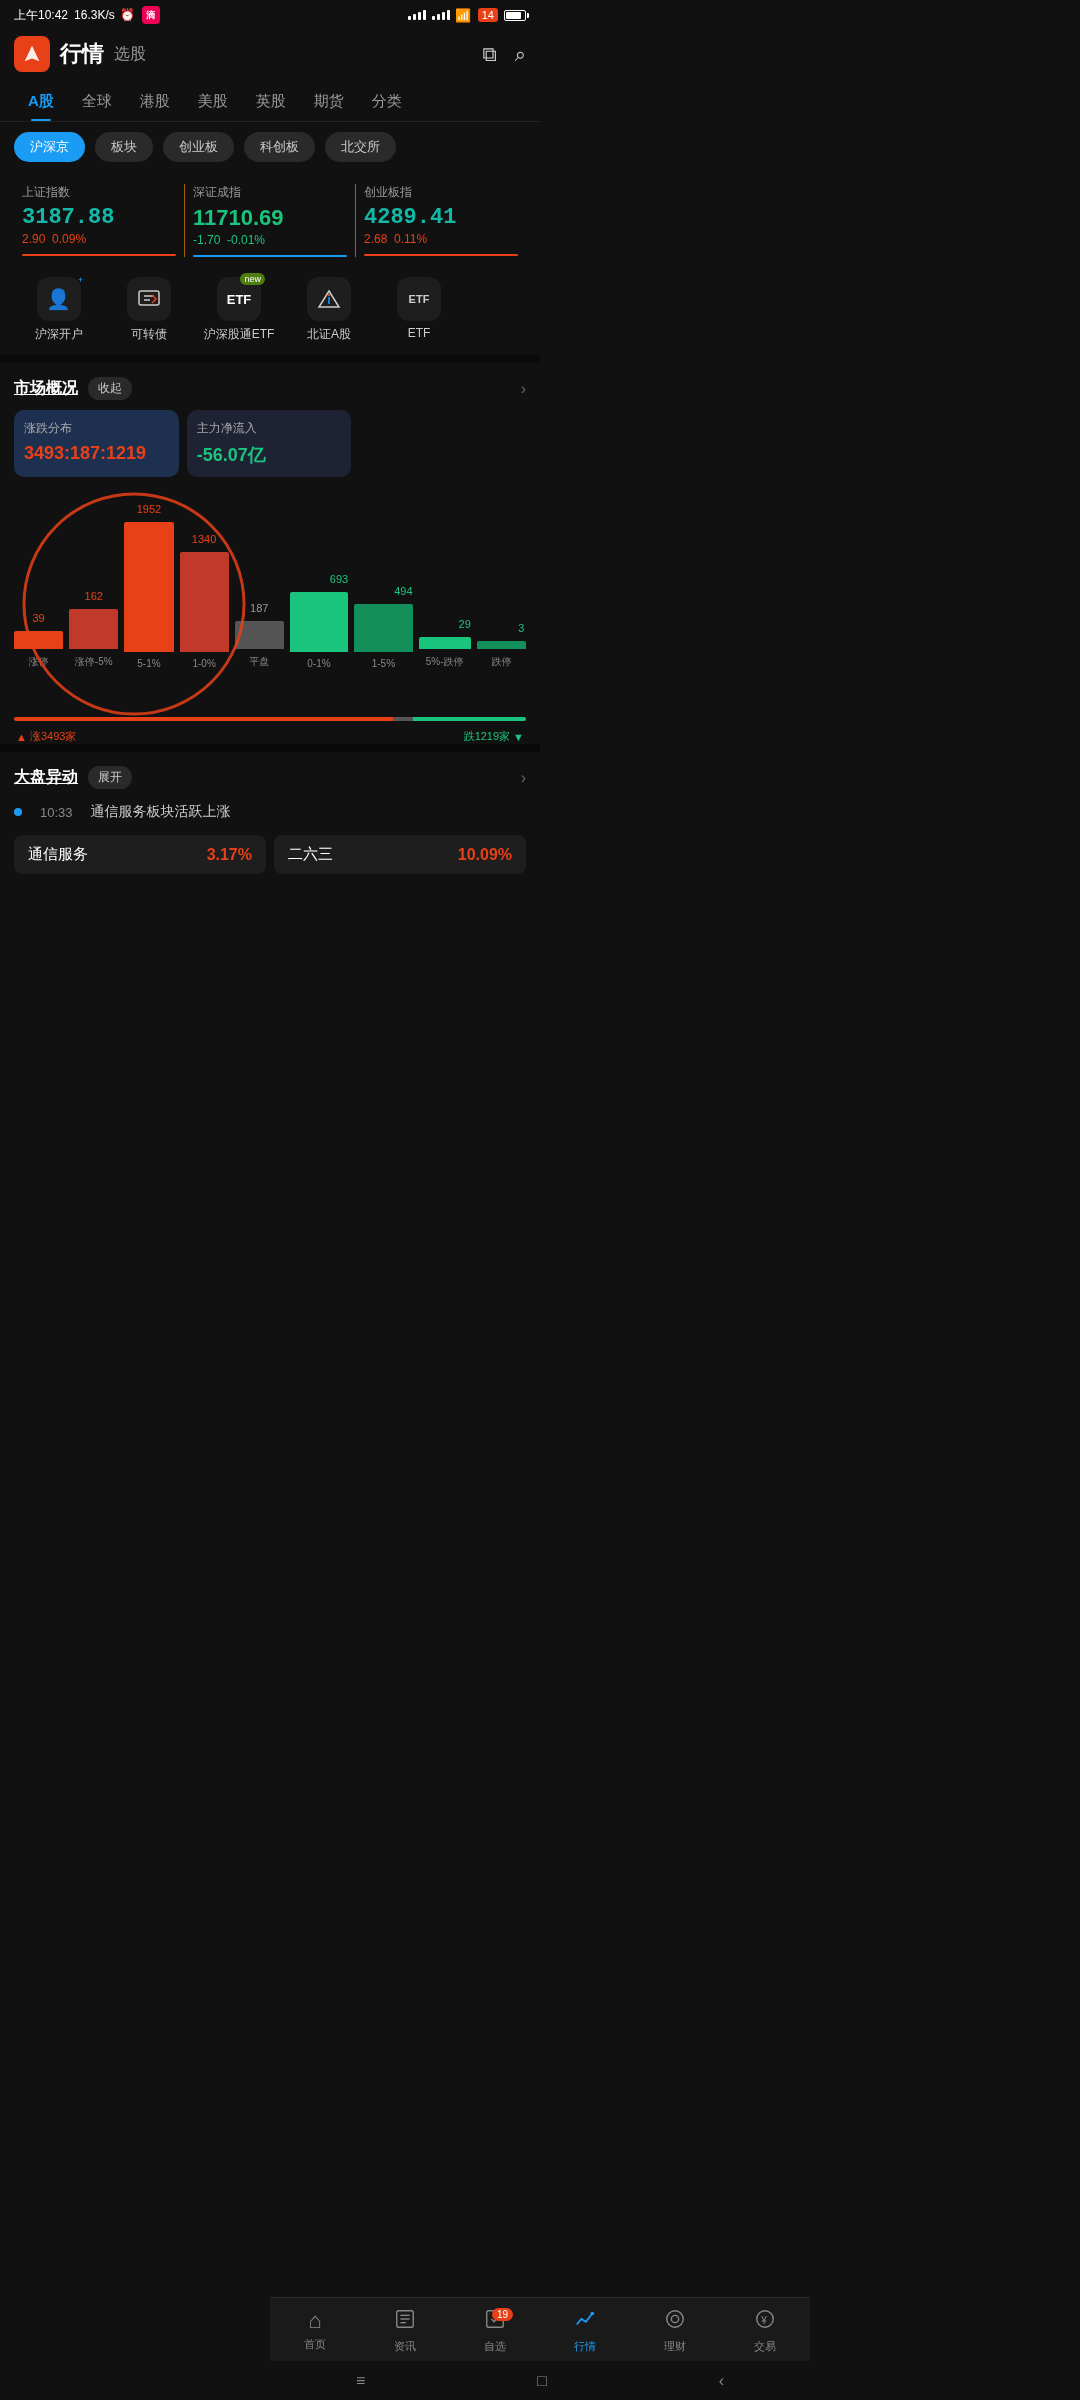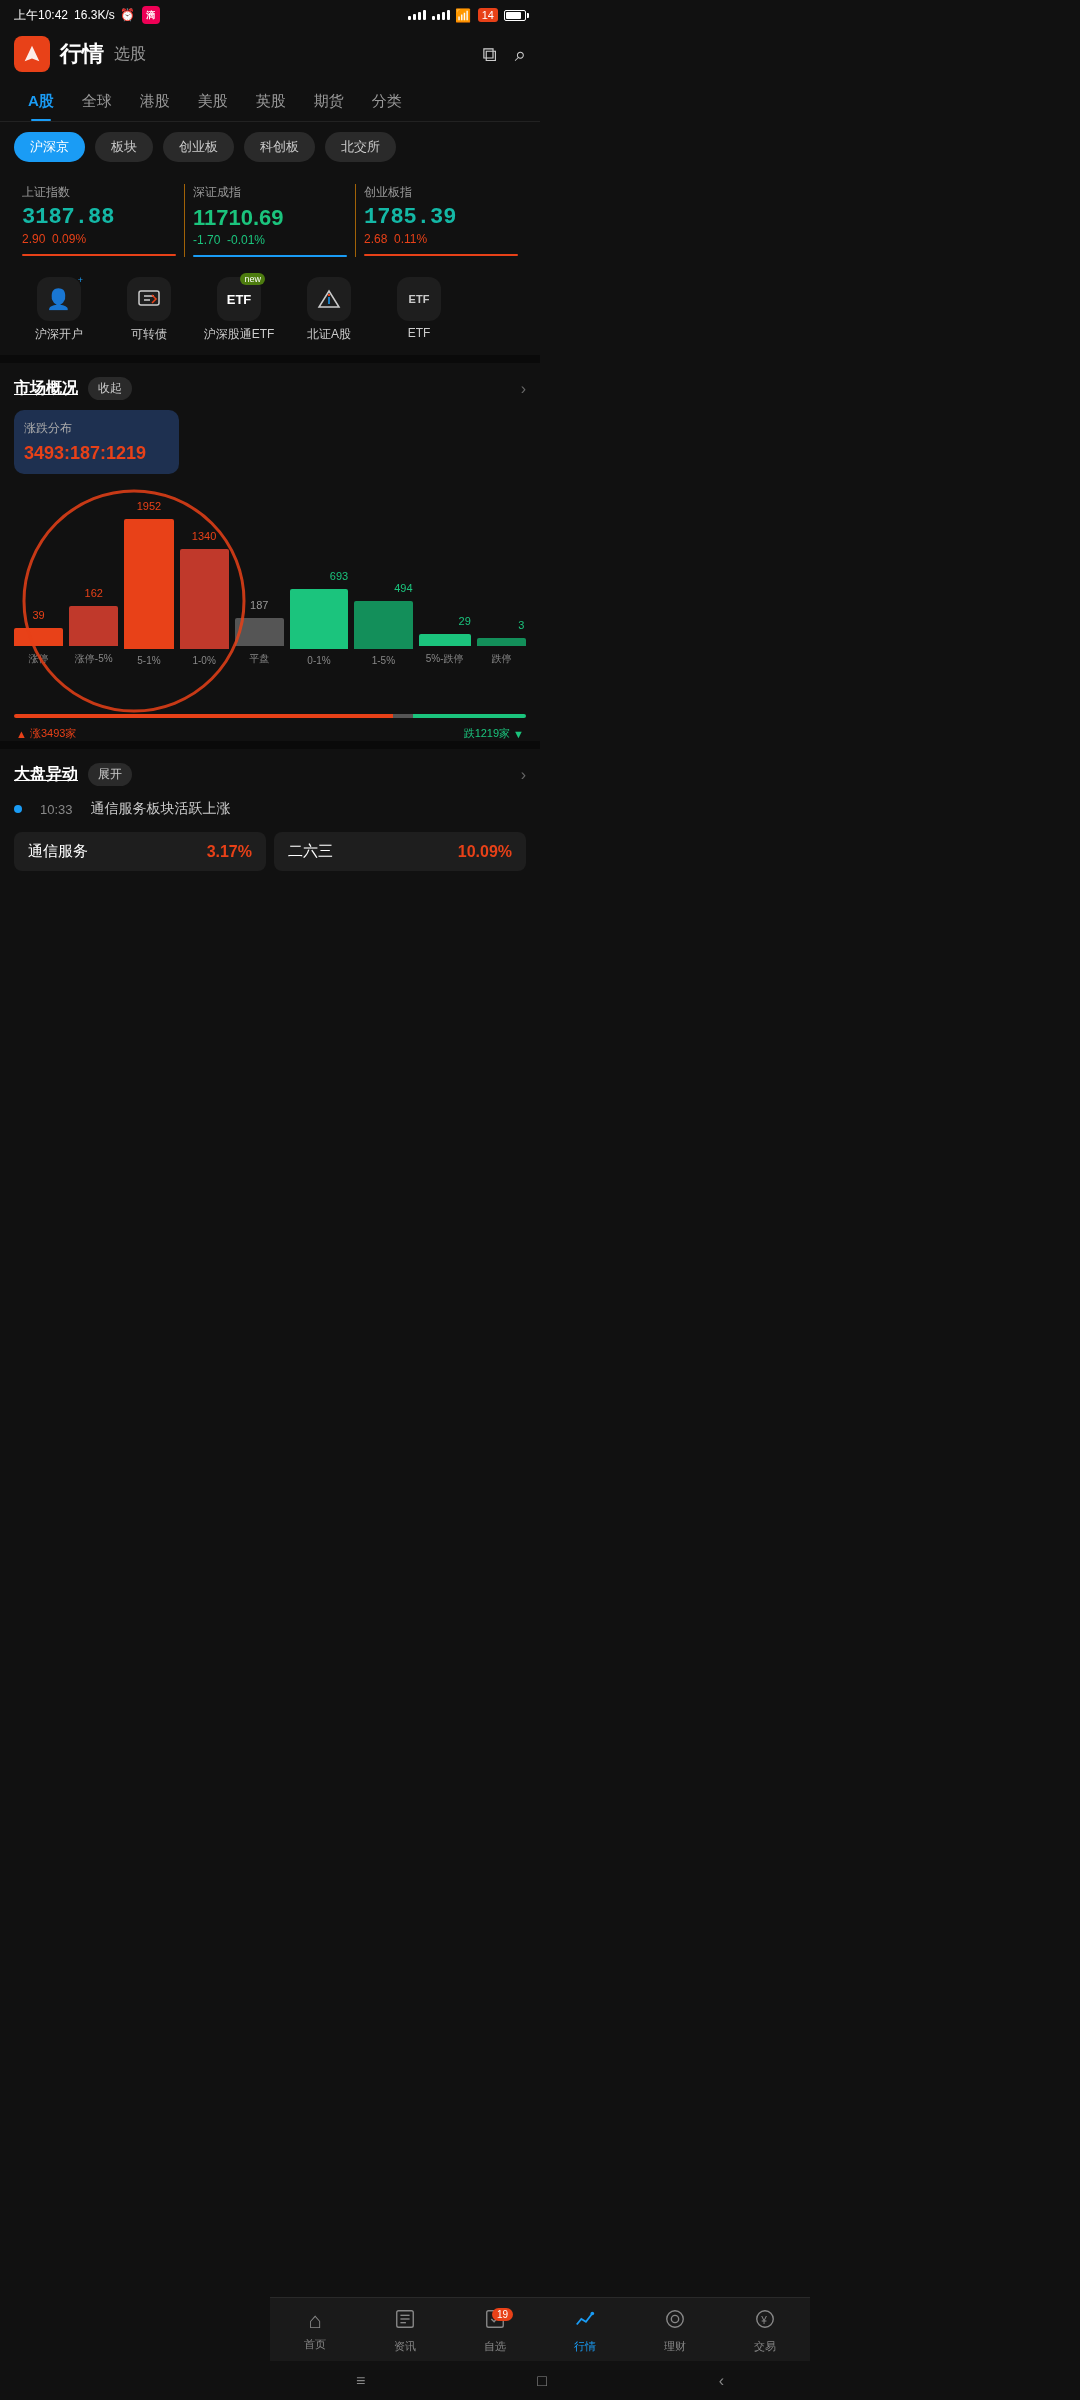--- a/index.html
+++ b/index.html
@@ -361,21 +361,21 @@
     <div class="index-underline" style="background:#e84118;"></div>
   </div>
   <div class="index-item">
     <div class="index-name">深证成指</div>
     <div class="index-value green">11710.69</div>
     <div class="index-change green">-1.70 &nbsp;-0.01%</div>
     <div class="index-underline" style="background:#1a9cf5;"></div>
   </div>
   <div class="index-item">
     <div class="index-name">创业板指</div>
-    <div class="index-value red">1785.39</div>
+    <div class="index-value red">4289.41</div>
     <div class="index-change red">2.68 &nbsp;0.11%</div>
     <div class="index-underline" style="background:#e84118;"></div>
   </div>
 </div>
 
 <div class="quick-access">
   <div class="quick-item">
     <div class="quick-icon">
       <span style="font-size:20px;">👤</span>
       <span style="position:absolute;top:-2px;right:-2px;font-size:9px;color:#1a9cf5;">+</span>
@@ -423,20 +423,24 @@
 <div class="section-header">
   <span class="section-title">市场概况</span>
   <span class="section-collapse">收起</span>
   <span class="section-arrow">›</span>
 </div>
 
 <div class="market-cards">
   <div class="market-card active">
     <div class="card-title">涨跌分布</div>
     <div class="card-value red">3493:187:1219</div>
+  </div>
+  <div class="market-card">
+    <div class="card-title">主力净流入</div>
+    <div class="card-value green">-56.07亿</div>
   </div>
 </div>
 
 <div class="chart-area">
   <div class="bar-chart-container">
     <div class="bar-chart">
 
       <div class="bar-group">
         <div class="bar-label-top">39</div>
         <div class="bar red" style="height:18px;"></div>

